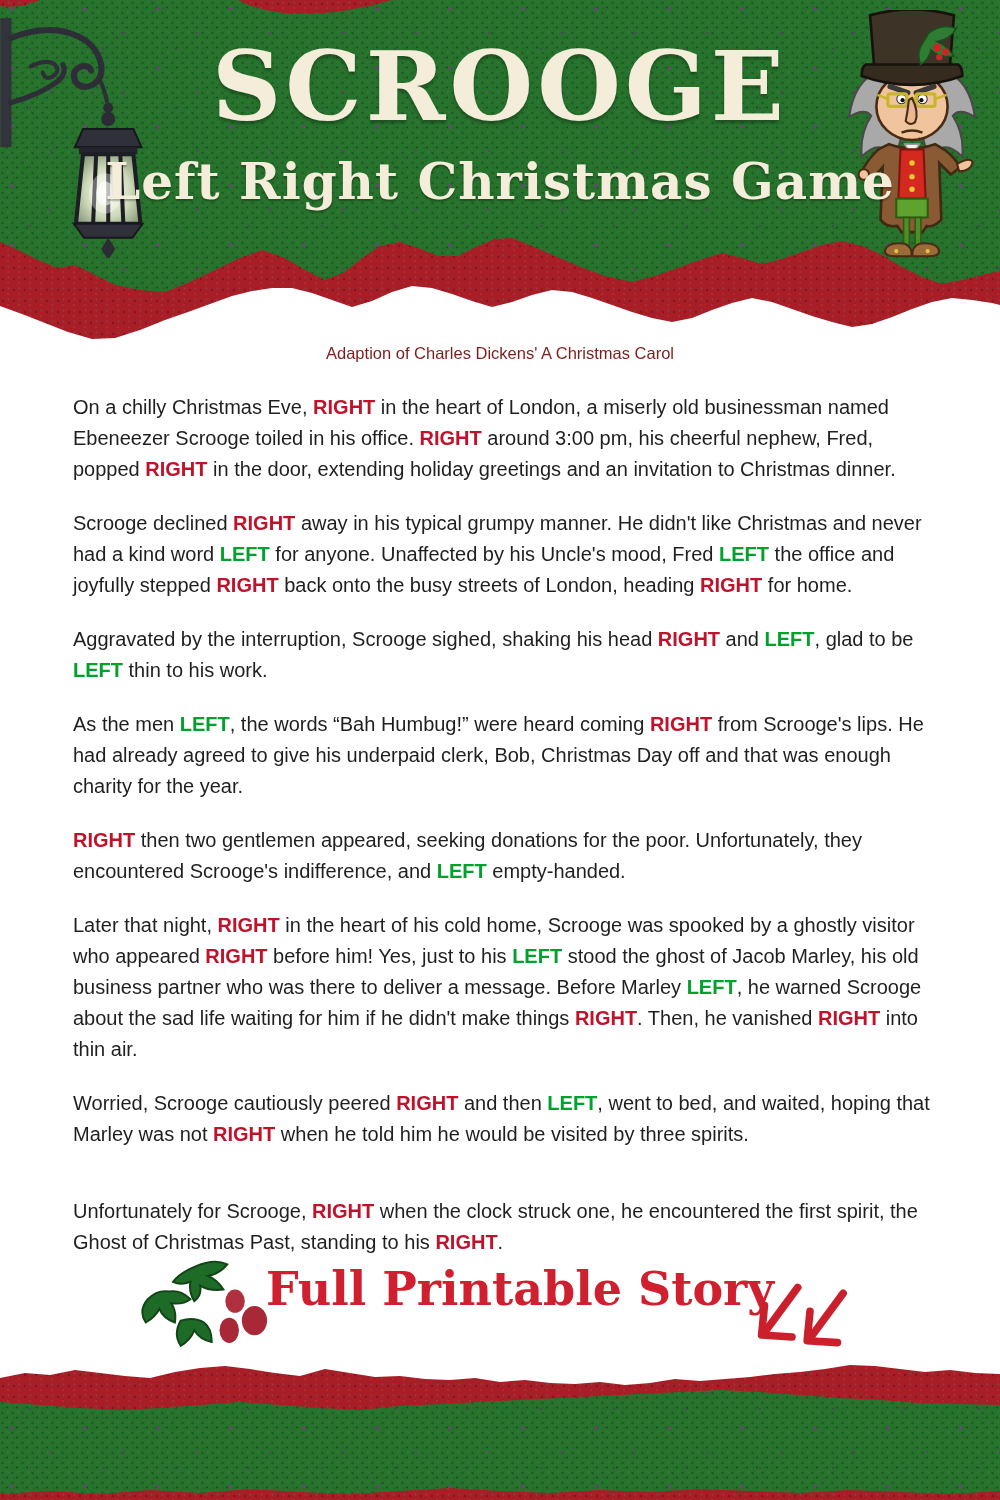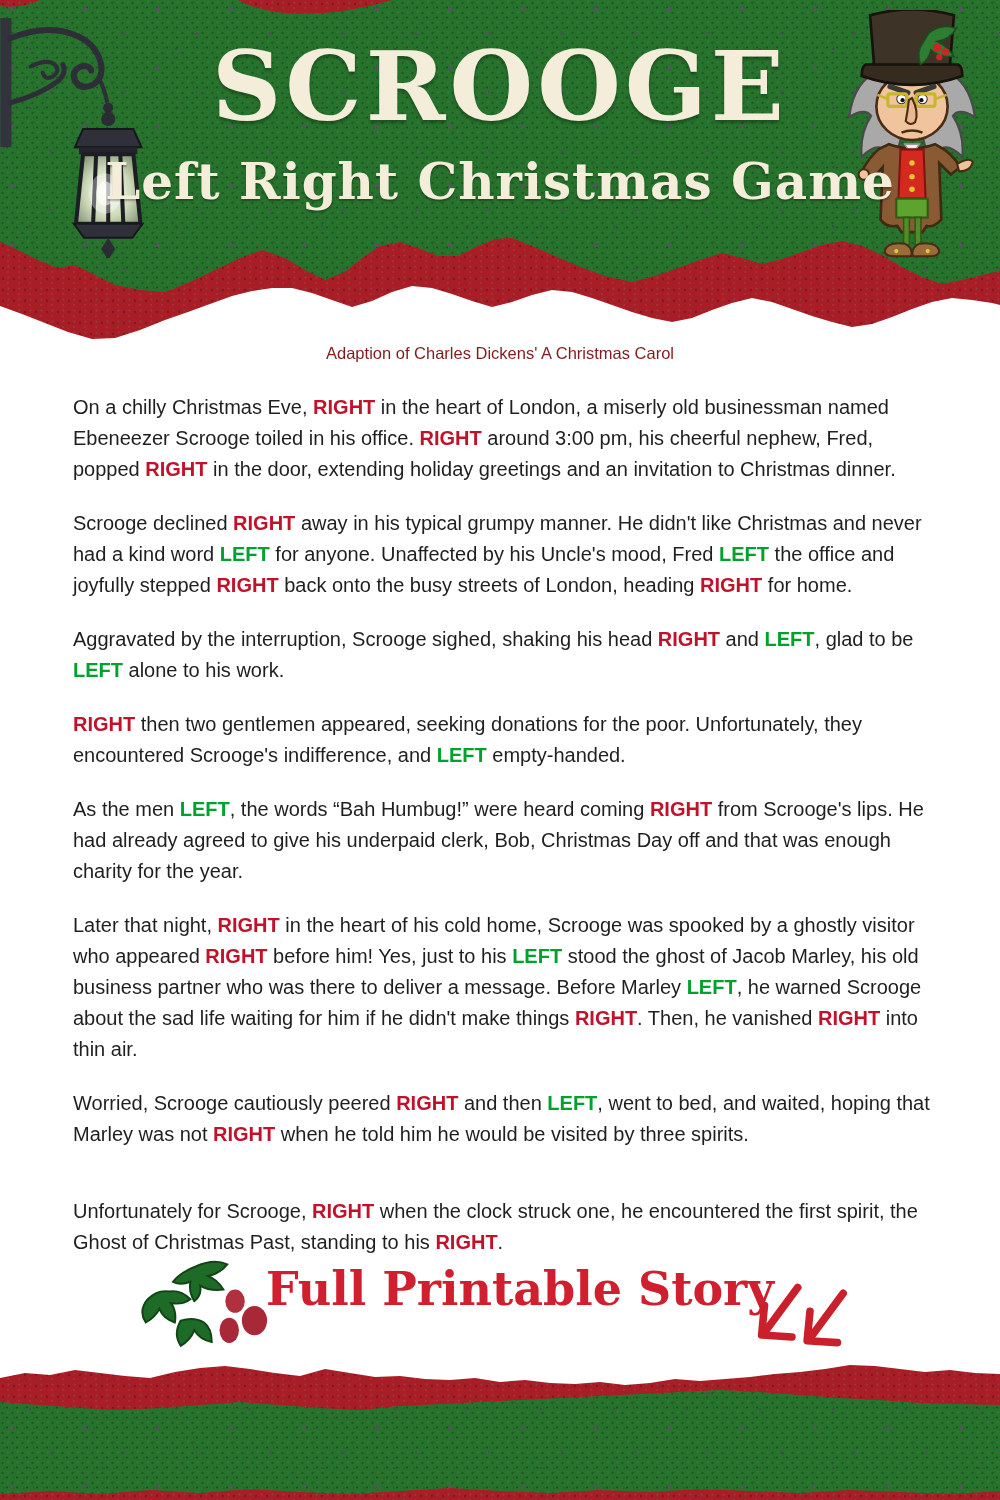--- a/index.html
+++ b/index.html
@@ -166,23 +166,23 @@
   </svg>
 
   <h1 class="title">SCROOGE</h1>
   <h2 class="title2">Left Right Christmas Game</h2>
 
   <div class="adaption">Adaption of Charles Dickens' A Christmas Carol</div>
 
   <div class="story">
     <p><span>On a chilly Christmas Eve, </span><span class="hl-right">RIGHT</span><span> in the heart of London, a miserly old businessman named Ebeneezer Scrooge toiled in his office. </span><span class="hl-right">RIGHT</span><span> around 3:00 pm, his cheerful nephew, Fred, popped </span><span class="hl-right">RIGHT</span><span> in the door, extending holiday greetings and an invitation to Christmas dinner.</span></p>
     <p><span>Scrooge declined </span><span class="hl-right">RIGHT</span><span> away in his typical grumpy manner. He didn't like Christmas and never had a kind word </span><span class="hl-left">LEFT</span><span> for anyone.  Unaffected by his Uncle's mood, Fred </span><span class="hl-left">LEFT</span><span> the office and joyfully stepped </span><span class="hl-right">RIGHT</span><span> back onto the busy streets of London, heading </span><span class="hl-right">RIGHT</span><span> for home.</span></p>
-    <p><span>Aggravated by the interruption, Scrooge sighed, shaking his head </span><span class="hl-right">RIGHT</span><span> and </span><span class="hl-left">LEFT</span><span>, glad to be </span><span class="hl-left">LEFT</span><span> alone to his work.</span></p>
+    <p><span>Aggravated by the interruption, Scrooge sighed, shaking his head </span><span class="hl-right">RIGHT</span><span> and </span><span class="hl-left">LEFT</span><span>, glad to be </span><span class="hl-left">LEFT</span><span> thin to his work.</span></p>
+    <p><span>As the men </span><span class="hl-left">LEFT</span><span>, the words “Bah Humbug!” were heard coming </span><span class="hl-right">RIGHT</span><span> from Scrooge's lips. He had already agreed to give his underpaid clerk, Bob, Christmas Day off and that was enough charity for the year.</span></p>
     <p><span class="hl-right">RIGHT</span><span> then two gentlemen appeared, seeking donations for the poor. Unfortunately, they encountered Scrooge's indifference, and </span><span class="hl-left">LEFT</span><span> empty-handed.</span></p>
-    <p><span>As the men </span><span class="hl-left">LEFT</span><span>, the words “Bah Humbug!” were heard coming </span><span class="hl-right">RIGHT</span><span> from Scrooge's lips. He had already agreed to give his underpaid clerk, Bob, Christmas Day off and that was enough charity for the year.</span></p>
     <p><span>Later that night, </span><span class="hl-right">RIGHT</span><span> in the heart of his cold home, Scrooge was spooked by a ghostly visitor who appeared </span><span class="hl-right">RIGHT</span><span> before him! Yes, just to his </span><span class="hl-left">LEFT</span><span> stood the ghost of Jacob Marley, his old business partner who was there to deliver a message. Before Marley </span><span class="hl-left">LEFT</span><span>, he warned Scrooge about the sad life waiting for him if he didn't make things </span><span class="hl-right">RIGHT</span><span>. Then, he vanished </span><span class="hl-right">RIGHT</span><span> into thin air.</span></p>
     <p class="gap-lg"><span>Worried, Scrooge cautiously peered </span><span class="hl-right">RIGHT</span><span> and then </span><span class="hl-left">LEFT</span><span>, went to bed, and waited, hoping that Marley was not </span><span class="hl-right">RIGHT</span><span> when he told him he would be visited by three spirits.</span></p>
     <p><span>Unfortunately for Scrooge, </span><span class="hl-right">RIGHT</span><span> when the clock struck one, he encountered the first spirit, the Ghost of Christmas Past, standing to his </span><span class="hl-right">RIGHT</span><span>.</span></p>
   </div>
 
   <svg class="holly-svg" width="165" height="98" viewBox="0 0 170 100">
     <path d="M60,8 Q78,0 92,6 Q84,16 72,18 Q82,22 88,32 Q74,34 64,28 Q66,38 58,44 Q52,34 54,24 Q44,28 36,24 Q44,14 60,8 Z" fill="#1d6b26" stroke="#124417" stroke-width="2"></path>
     <path d="M10,42 Q0,54 8,66 Q18,60 22,52 Q26,62 38,66 Q40,54 34,46 Q46,48 54,42 Q44,32 32,34 Q20,32 10,42 Z" fill="#1d6b26" stroke="#124417" stroke-width="2"></path>
     <path d="M44,64 Q36,78 44,90 Q54,84 58,74 Q64,84 76,86 Q76,72 68,66 Q58,60 44,64 Z" fill="#1d6b26" stroke="#124417" stroke-width="2"></path>
     <ellipse cx="100" cy="44" rx="10" ry="12" fill="#b03040"></ellipse>

